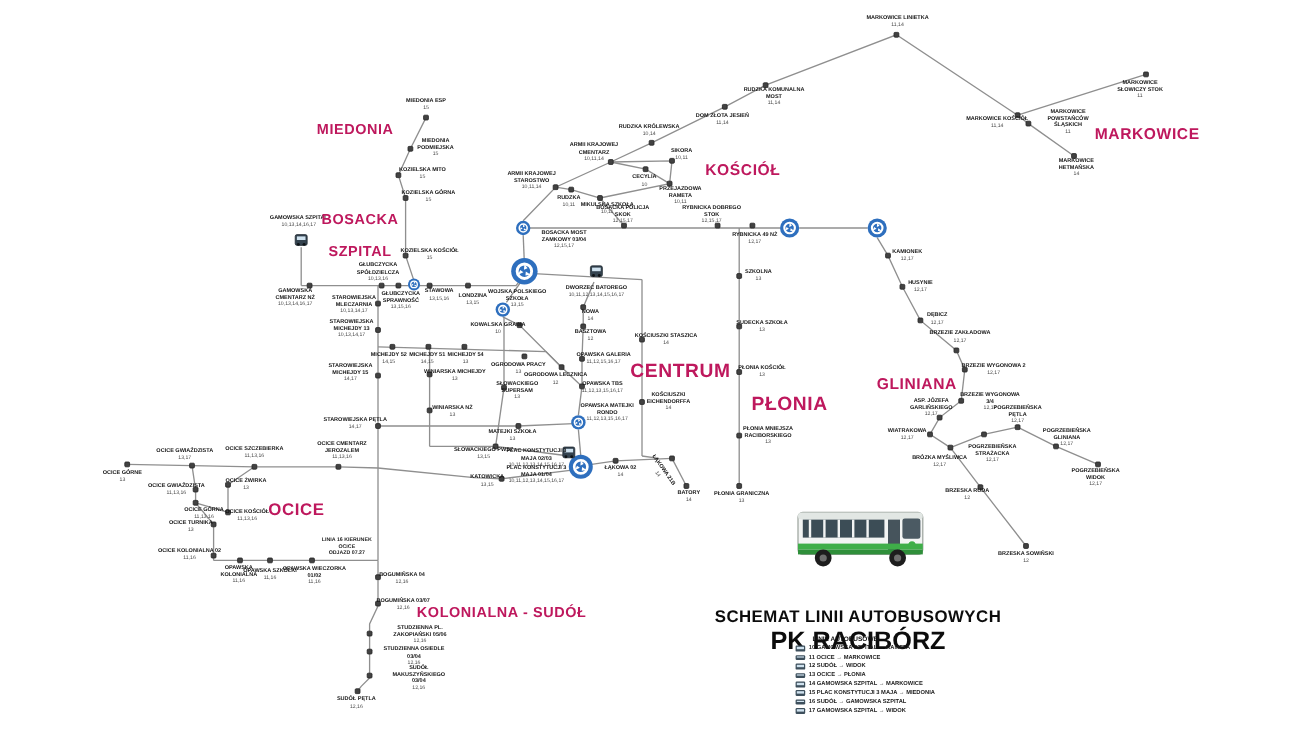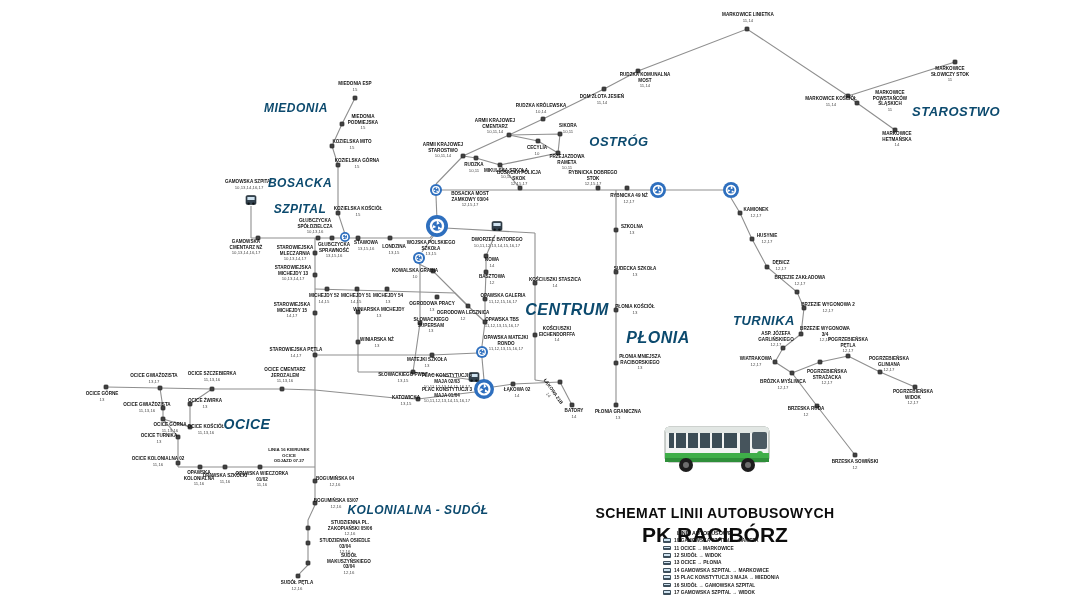--- a/index.html
+++ b/index.html
@@ -2,22 +2,22 @@
 <html><head>
 <meta charset="utf-8">
 <style>
   html,body{margin:0;padding:0;background:#ffffff;}
   #stage{position:relative;width:1080px;height:608px;background:#ffffff;overflow:hidden;
          font-family:"Liberation Sans","DejaVu Sans",sans-serif;}
   #edges-svg{position:absolute;left:0;top:0;width:1080px;height:608px;}
   .stop-label{position:absolute;transform:translate(-50%,-50%);text-align:center;
       font-size:4.6px;line-height:1.2;color:#141414;font-weight:700;width:54px;pointer-events:none;}
   .stop-label .lines{font-weight:400;color:#4a4a4a;font-size:4.3px;}
-  .district{position:absolute;transform:translate(-50%,-50%);font-weight:800;font-style:italic;
-      color:#0c4a6e;white-space:nowrap;letter-spacing:.5px;}
+  .district{position:absolute;transform:translate(-50%,-50%);font-weight:800;
+      color:#be185d;white-space:nowrap;letter-spacing:.5px;}
   .annotation{position:absolute;transform:translate(-50%,-50%);text-align:center;
       font-size:4.4px;font-weight:700;color:#222;line-height:1.25;width:60px;}
   #title-block{position:absolute;left:715px;top:505px;transform:translateX(-50%);
       text-align:center;color:#0c0c0c;width:420px;}
   #title-line1{font-size:14px;font-weight:800;letter-spacing:.4px;}
   #title-line2{font-size:21px;font-weight:800;margin-top:2px;}
   #legend{position:absolute;left:663px;top:530px;width:230px;}
   #legend-title{font-size:5.4px;font-weight:800;color:#111;margin-left:14px;margin-bottom:1px;}
   .legend-item{display:flex;align-items:center;gap:3px;height:7.4px;}
   .legend-item .txt{font-size:4.8px;font-weight:700;color:#1c1c1c;white-space:nowrap;}
@@ -610,25 +610,25 @@
         <div>SUDÓŁ MAKUSZYŃSKIEGO 03/04</div>
         <div class="lines">12,16</div>
       </div>
       <div class="stop-label" style="left: 297px; top: 585px;">
         <div>SUDÓŁ PĘTLA</div>
         <div class="lines">12,16</div>
       </div>
       <div class="district" style="left: 296px; top: 108px; font-size: 12px;">MIEDONIA</div>
       <div class="district" style="left: 300px; top: 183px; font-size: 12px;">BOSACKA</div>
       <div class="district" style="left: 300px; top: 209px; font-size: 12px;">SZPITAL</div>
-      <div class="district" style="left: 619px; top: 141px; font-size: 13px;">OSTRÓG</div>
-      <div class="district" style="left: 956px; top: 111px; font-size: 13px;">STAROSTWO</div>
+      <div class="district" style="left: 619px; top: 141px; font-size: 13px;">KOŚCIÓŁ</div>
+      <div class="district" style="left: 956px; top: 111px; font-size: 13px;">MARKOWICE</div>
       <div class="district" style="left: 567px; top: 310px; font-size: 16px;">CENTRUM</div>
       <div class="district" style="left: 658px; top: 338px; font-size: 16px;">PŁONIA</div>
-      <div class="district" style="left: 764px; top: 320px; font-size: 13px;">TURNIKA</div>
+      <div class="district" style="left: 764px; top: 320px; font-size: 13px;">GLINIANA</div>
       <div class="district" style="left: 247px; top: 424px; font-size: 14px;">OCICE</div>
       <div class="district" style="left: 418px; top: 510px; font-size: 12px;">KOLONIALNA - SUDÓŁ</div>
     </div>
 
   <div class="annotation" id="note" style="left: 289px; top: 455px;">
       <div>LINIA 16 KIERUNEK</div>
       <div>OCICE</div>
       <div>ODJAZD 07.27</div>
     </div>
 

